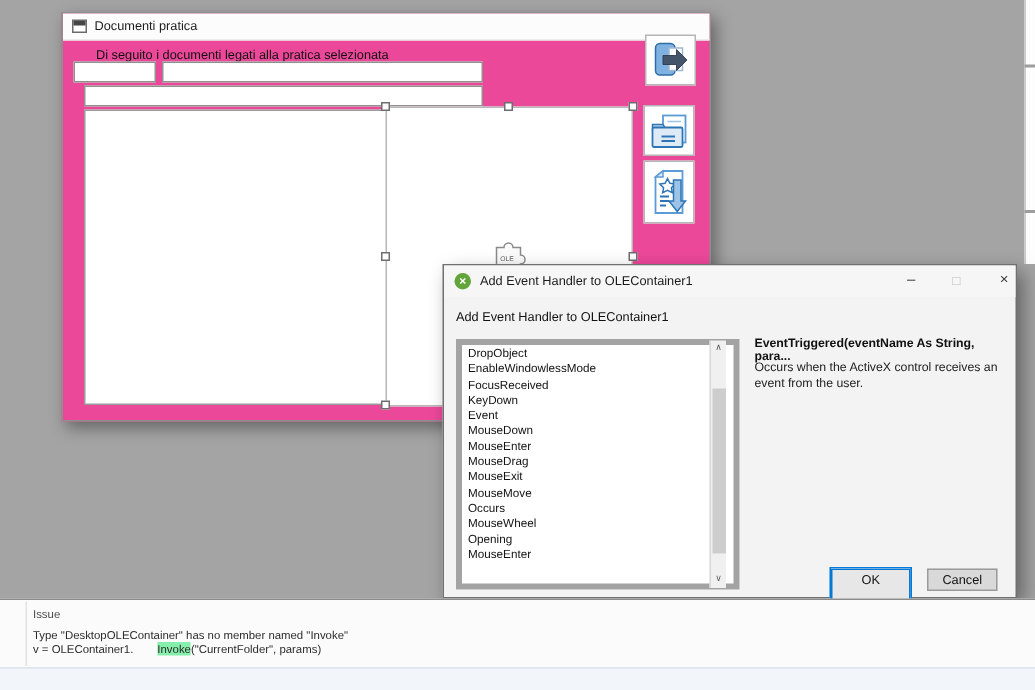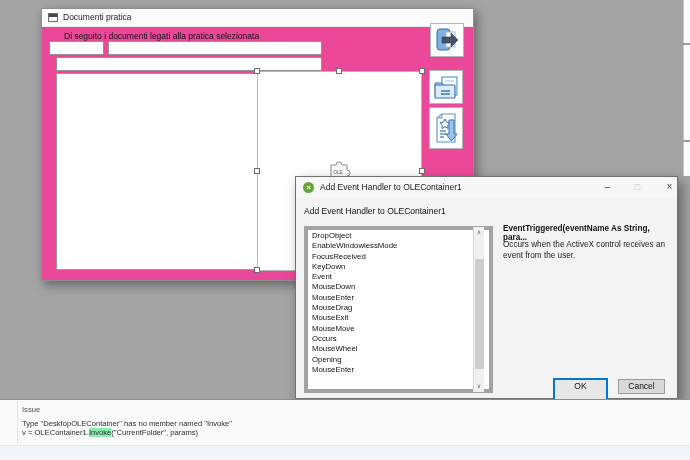--- a/index.html
+++ b/index.html
@@ -79,21 +79,21 @@
   .btn{height:31px;box-sizing:border-box;font-size:8.5px;color:#111;text-align:center;line-height:15px;}
   .btn-ok{left:257px;top:201px;width:55px;background:#e7e7e7;border:1px solid #0078d7;box-shadow:inset 0 0 0 1px #0078d7;}
   .btn-cancel{left:322px;top:202px;width:47px;height:15px;background:#d9d9d9;border:1px solid #9b9b9b;line-height:13px;}
 
   
   .issue-panel{left:0;top:399px;width:690px;height:46px;background:#fbfbfb;border-top:1px solid #8c8c8c;box-sizing:border-box;}
   .issue-vline{left:17px;top:401px;width:1px;height:43px;background:#e2e2e2;}
   .issue-header{left:22px;top:405px;font-size:7.6px;color:#4d4d4d;}
   .issue-line1{left:22px;top:419px;font-size:7.6px;color:#2b2b2b;white-space:nowrap;}
   .issue-line2{left:22px;top:428px;font-size:7.6px;color:#2b2b2b;white-space:nowrap;}
-  .hl{background:#86efac;}
+  .hl{background:#86efac;margin-left:16px;}
   .bottom-strip{left:0;top:445px;width:690px;height:15px;background:#f2f6fb;border-top:1px solid #e2e8f0;box-sizing:border-box;}
 
   svg{display:block;}
 </style>
 </head>
 <body>
 
 <div class="abs edge-strip"></div>
 <div class="abs edge-tick" style="top:43px;"></div>
 <div class="abs edge-tick" style="top:140px;"></div>

